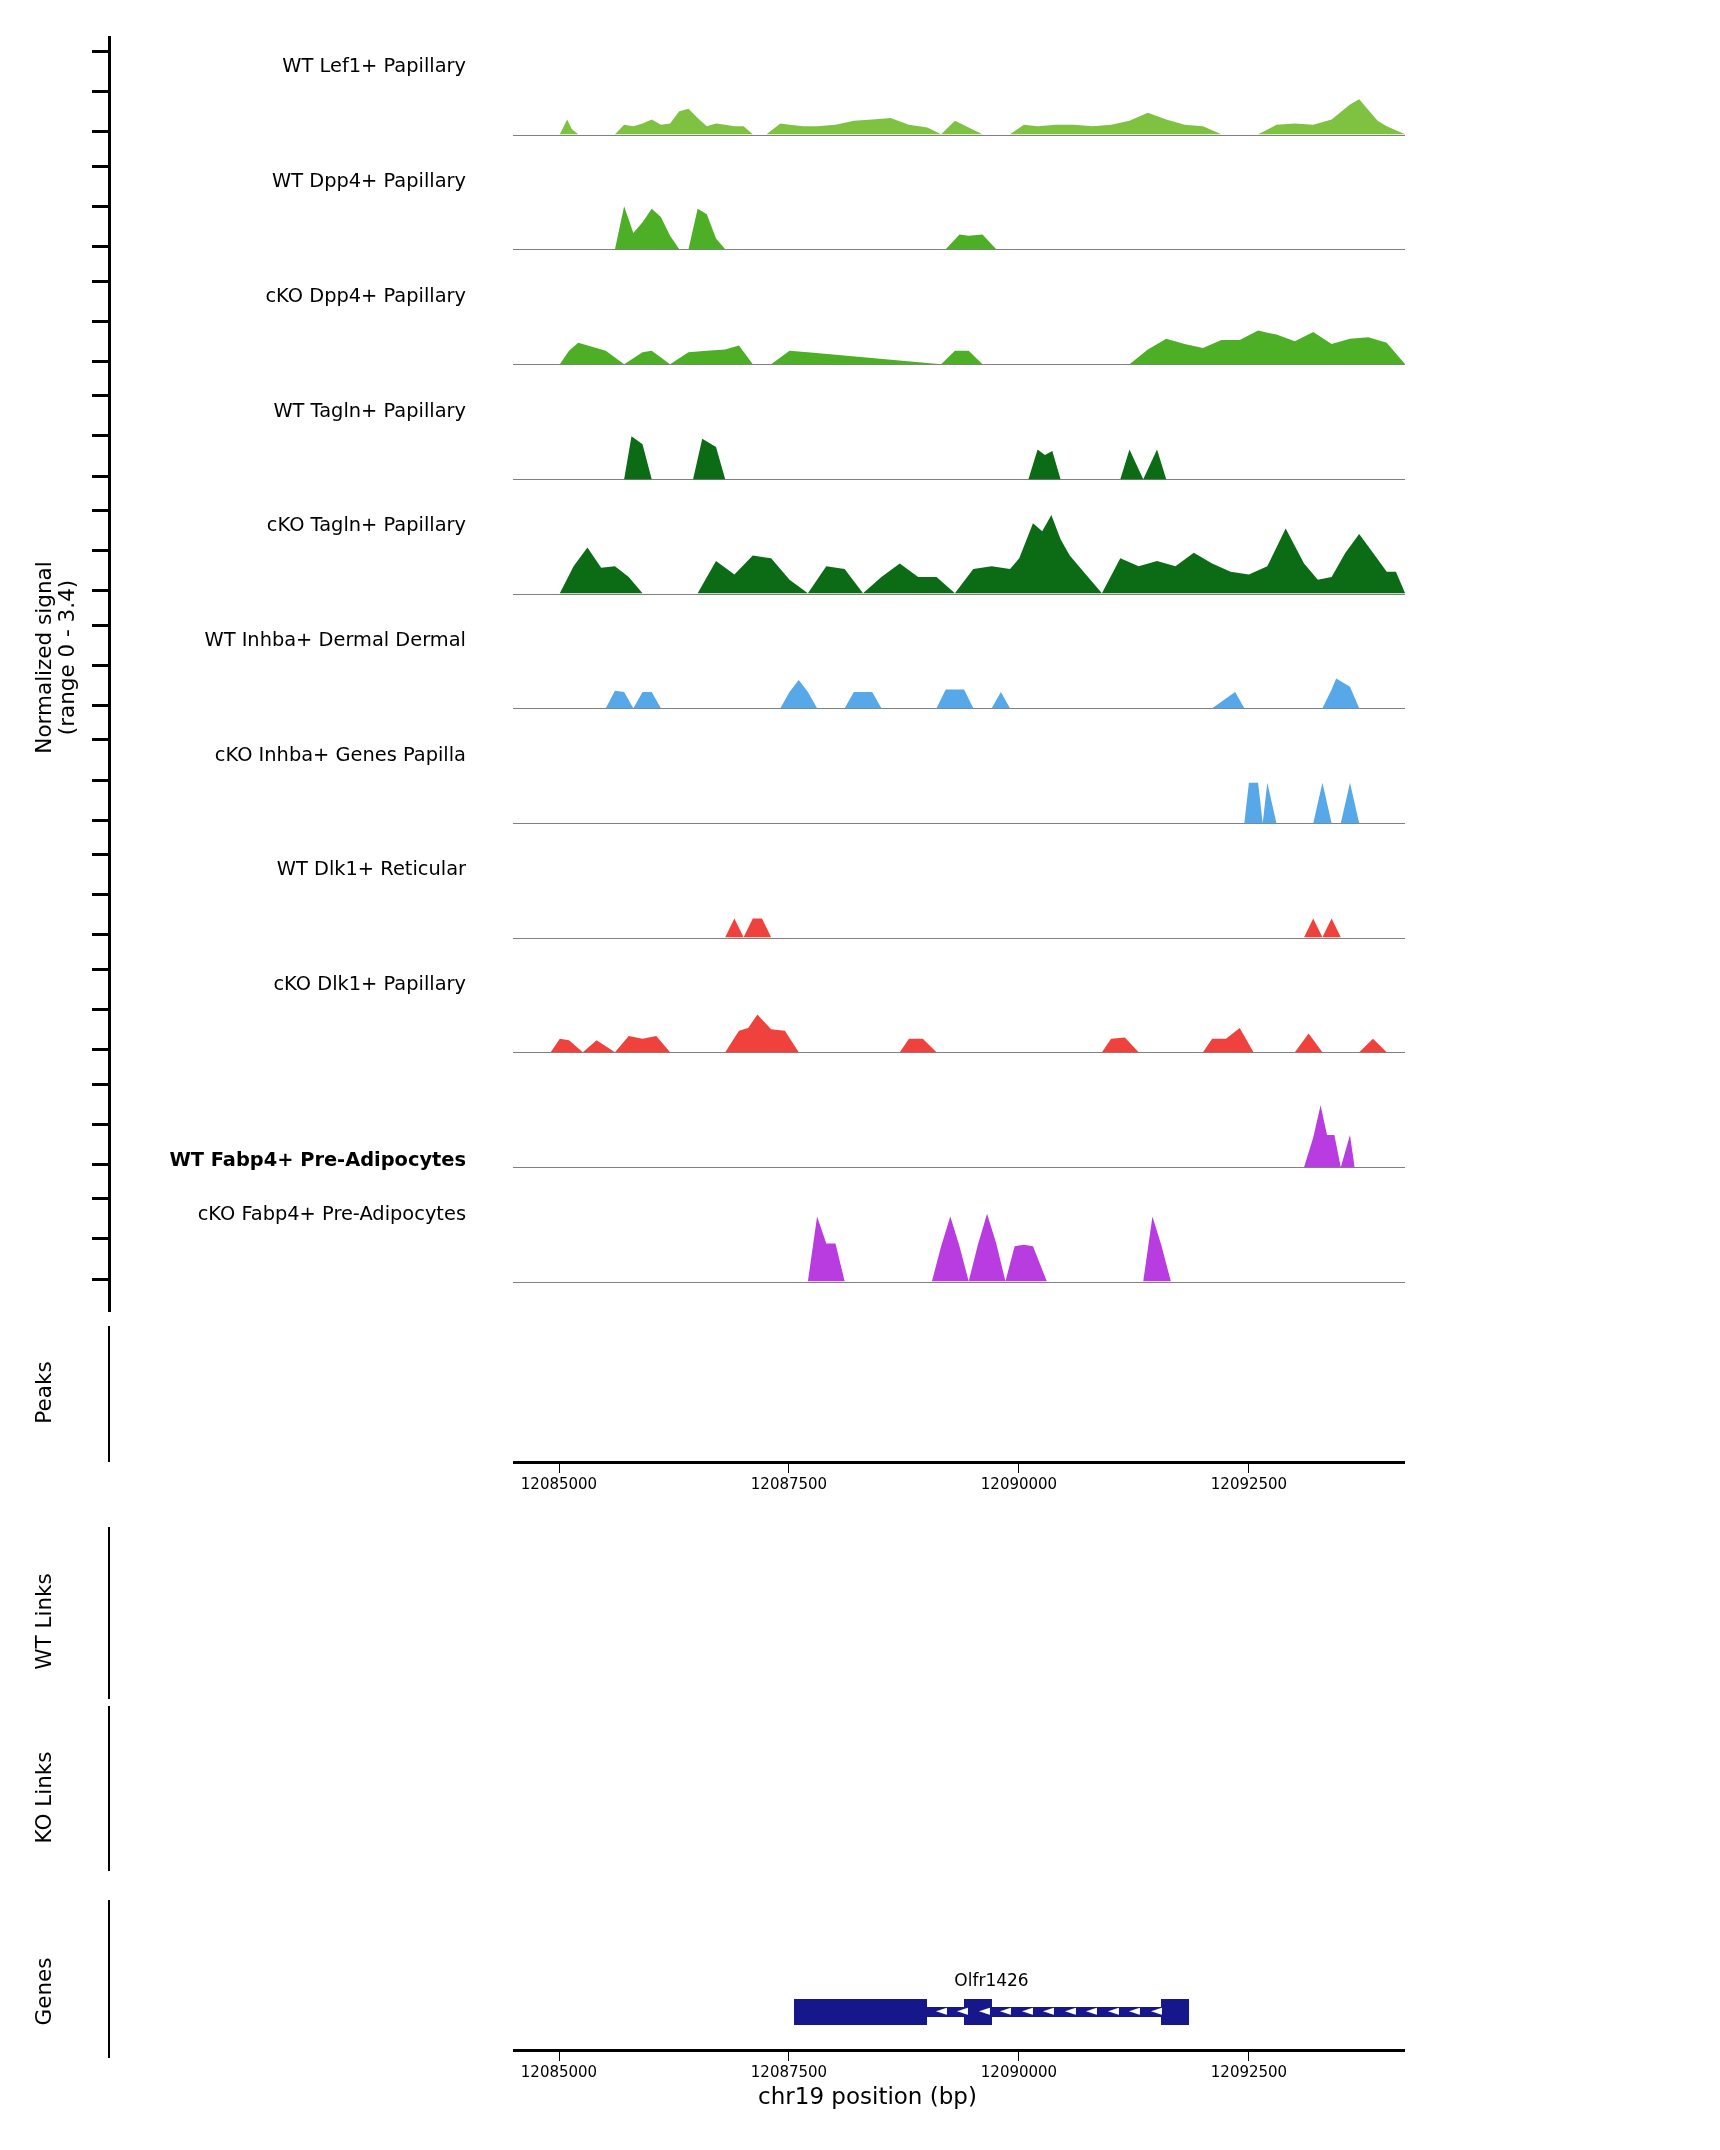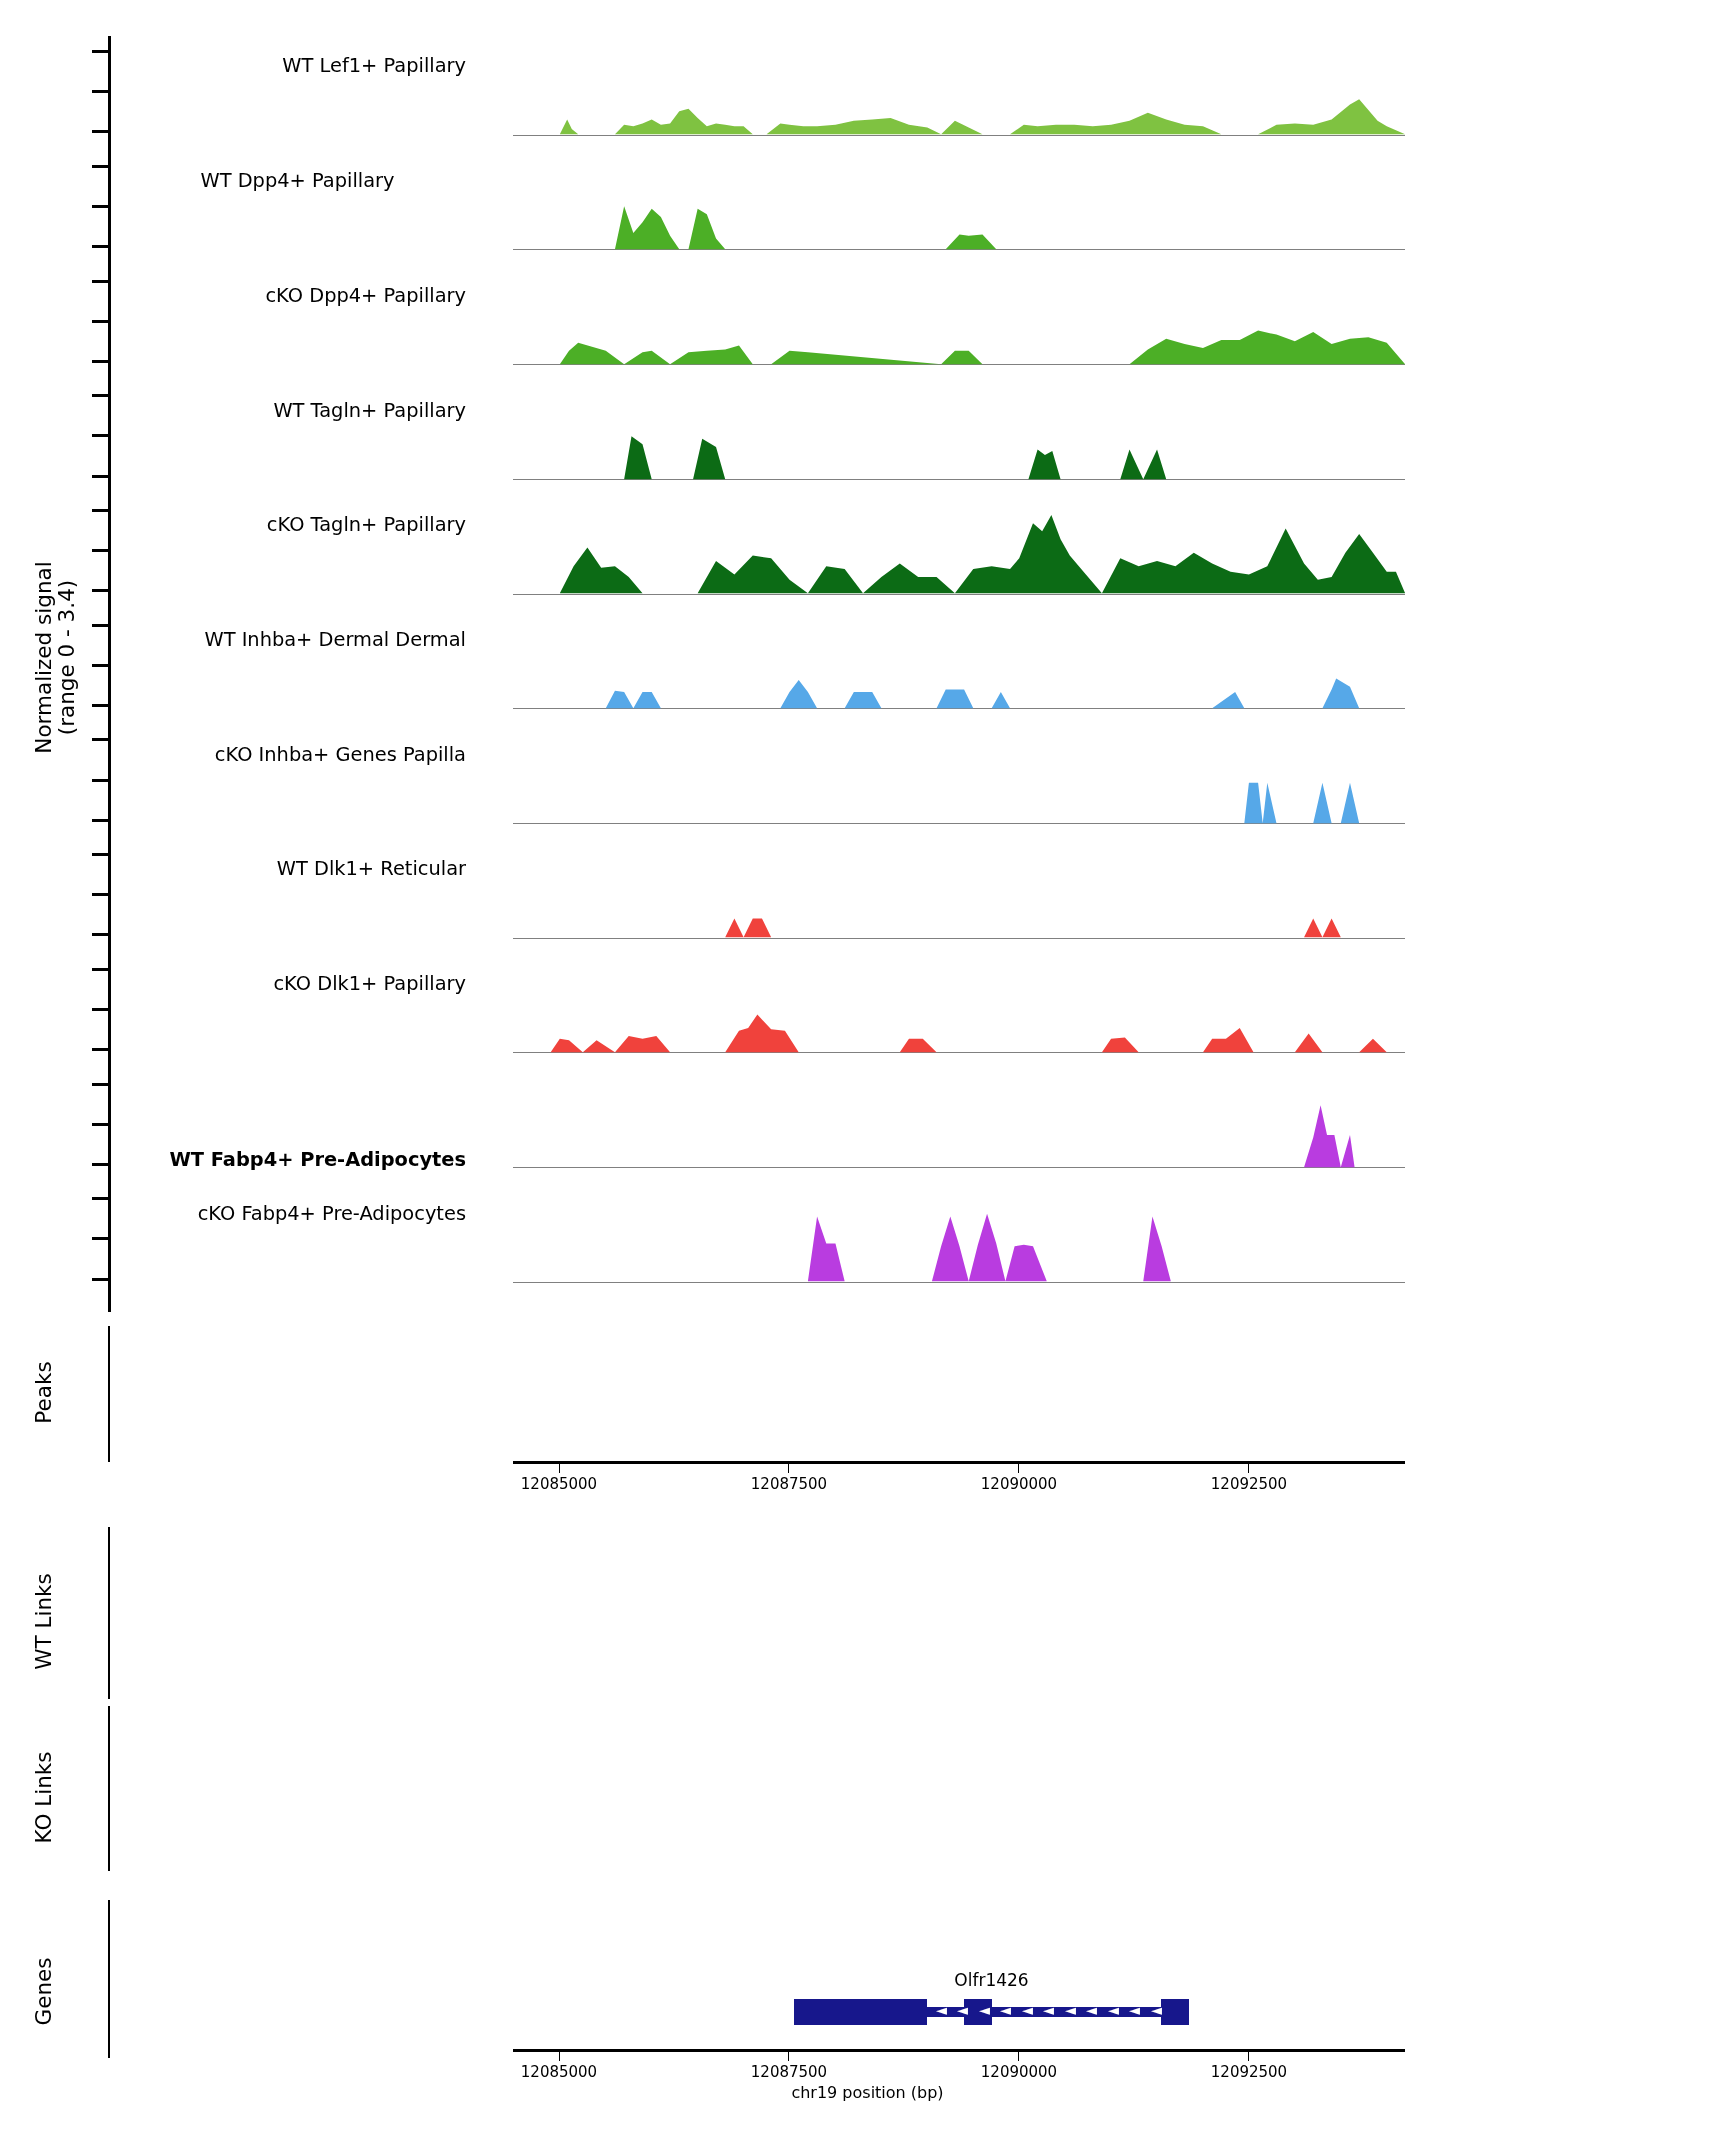--- a/index.html
+++ b/index.html
@@ -59,21 +59,21 @@
     text-align: center;
     white-space: nowrap;
   }
   .section-bar {
     position: absolute;
     background: #000;
     width: 2.2px;
   }
   .xaxis-title {
     position: absolute;
-    font-size: 16px;
+    font-size: 23px;
     text-align: center;
     white-space: nowrap;
   }
   .gene-name {
     position: absolute;
     font-size: 17px;
     white-space: nowrap;
     text-align: center;
   }
   .gene-thin {
@@ -107,21 +107,21 @@
 
   <div id="tracks">
       <div class="track-label" style="left: 129px; width: 337px; top: 54px;">WT Lef1+ Papillary</div>
       <div class="left-ticks" style="left: 92px; width: 18.6px; height: 2.9px; top: 50px;"></div>
       <div class="left-ticks" style="left: 92px; width: 18.6px; height: 2.9px; top: 90px;"></div>
       <div class="left-ticks" style="left: 92px; width: 18.6px; height: 2.9px; top: 130px;"></div>
       <div class="baseline" style="left: 513px; width: 892px; top: 135px;"></div>
       <svg width="895" height="96" class="track-canvas" style="left: 512px; top: 39px;" viewBox="0 0 1248 134">
         <polygon points="2,133 2,133 66.12371134020623,133 76.38350515463912,112.29411764705883 82.79587628865977,125.47058823529412 91.7731958762887,133 143.07216494845363,133 155.8969072164948,119.82352941176471 168.7216494845361,121.70588235294117 181.54639175257728,117.94117647058823 194.37113402061857,112.29411764705883 207.19587628865975,119.82352941176471 220.02061855670104,117.94117647058823 232.84536082474233,101 245.6701030927835,97.23529411764706 258.4948453608247,110.41176470588235 271.319587628866,121.70588235294117 284.14432989690727,117.94117647058823 296.96907216494844,119.82352941176471 309.7938144329896,121.70588235294117 322.6185567010309,121.70588235294117 335.4432989690722,133 354.680412371134,133 373.91752577319585,117.94117647058823 386.74226804123714,119.82352941176471 405.97938144329896,121.70588235294117 425.2164948453608,121.70588235294117 450.86597938144337,119.82352941176471 476.5154639175257,114.17647058823529 502.1649484536083,112.29411764705883 527.8144329896909,110.41176470588235 553.463917525773,119.82352941176471 579.1134020618556,123.58823529411765 598.3505154639174,133 617.5876288659792,114.17647058823529 636.8247422680411,123.58823529411765 656.0618556701031,133 675.2989690721649,133 694.536082474227,133 713.7731958762886,119.82352941176471 733.0103092783506,121.70588235294117 758.6597938144328,119.82352941176471 784.3092783505153,119.82352941176471 809.9587628865979,121.70588235294117 835.6082474226805,119.82352941176471 861.2577319587629,114.17647058823529 886.9072164948454,102.88235294117646 912.5567010309278,112.29411764705883 938.2061855670104,119.82352941176471 963.855670103093,121.70588235294117 989.5051546391751,133 1015.1546391752577,133 1040.8041237113403,133 1066.4536082474226,119.82352941176471 1092.1030927835052,117.94117647058823 1117.7525773195878,119.82352941176471 1143.4020618556701,112.29411764705883 1169.0515463917525,91.58823529411765 1181.8762886597938,84.05882352941177 1194.701030927835,99.11764705882354 1207.5257731958764,114.17647058823529 1220.3505154639174,121.70588235294117 1246,133 1246,133" fill="#7fc241"></polygon>
       </svg>
-      <div class="track-label" style="left: 129px; width: 337px; top: 169px; text-align: center;">WT Dpp4+ Papillary</div>
+      <div class="track-label" style="left: 129px; width: 337px; top: 169px;">WT Dpp4+ Papillary</div>
       <div class="left-ticks" style="left: 92px; width: 18.6px; height: 2.9px; top: 165px;"></div>
       <div class="left-ticks" style="left: 92px; width: 18.6px; height: 2.9px; top: 205px;"></div>
       <div class="left-ticks" style="left: 92px; width: 18.6px; height: 2.9px; top: 245px;"></div>
       <div class="baseline" style="left: 513px; width: 892px; top: 249px;"></div>
       <svg width="895" height="96" class="track-canvas" style="left: 512px; top: 154px;" viewBox="0 0 1248 134">
         <polygon points="2,133 2,133 66.12371134020623,133 78.9484536082474,133 143.07216494845363,133 155.8969072164948,72.76470588235293 168.7216494845361,110.41176470588235 181.54639175257728,95.35294117647058 194.37113402061857,76.52941176470588 207.19587628865975,87.8235294117647 220.02061855670104,114.17647058823529 232.84536082474233,133 245.6701030927835,133 258.4948453608247,76.52941176470588 271.319587628866,84.05882352941177 284.14432989690727,117.94117647058823 296.96907216494844,133 322.6185567010309,133 604.7628865979382,133 624,112.29411764705883 636.8247422680411,114.17647058823529 656.0618556701031,112.29411764705883 675.2989690721649,133 1246,133 1246,133" fill="#4caf26"></polygon>
       </svg>
       <div class="track-label" style="left: 129px; width: 337px; top: 284px;">cKO Dpp4+ Papillary</div>
       <div class="left-ticks" style="left: 92px; width: 18.6px; height: 2.9px; top: 280px;"></div>
       <div class="left-ticks" style="left: 92px; width: 18.6px; height: 2.9px; top: 320px;"></div>

